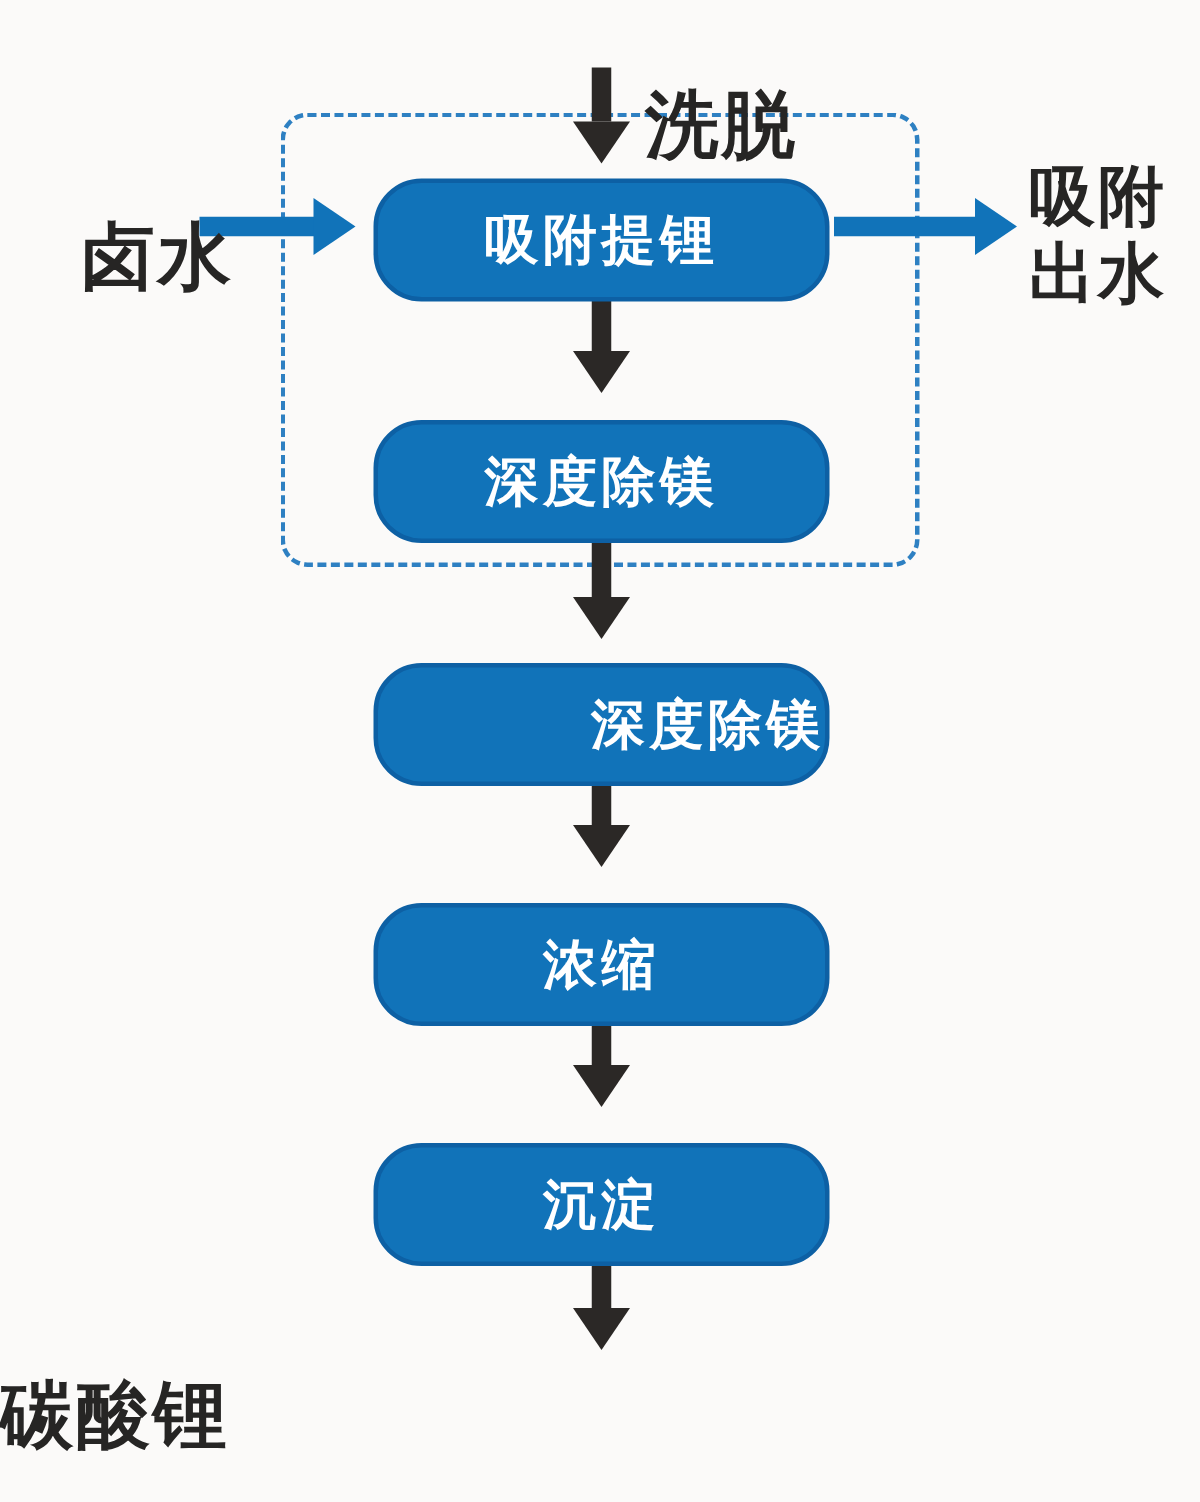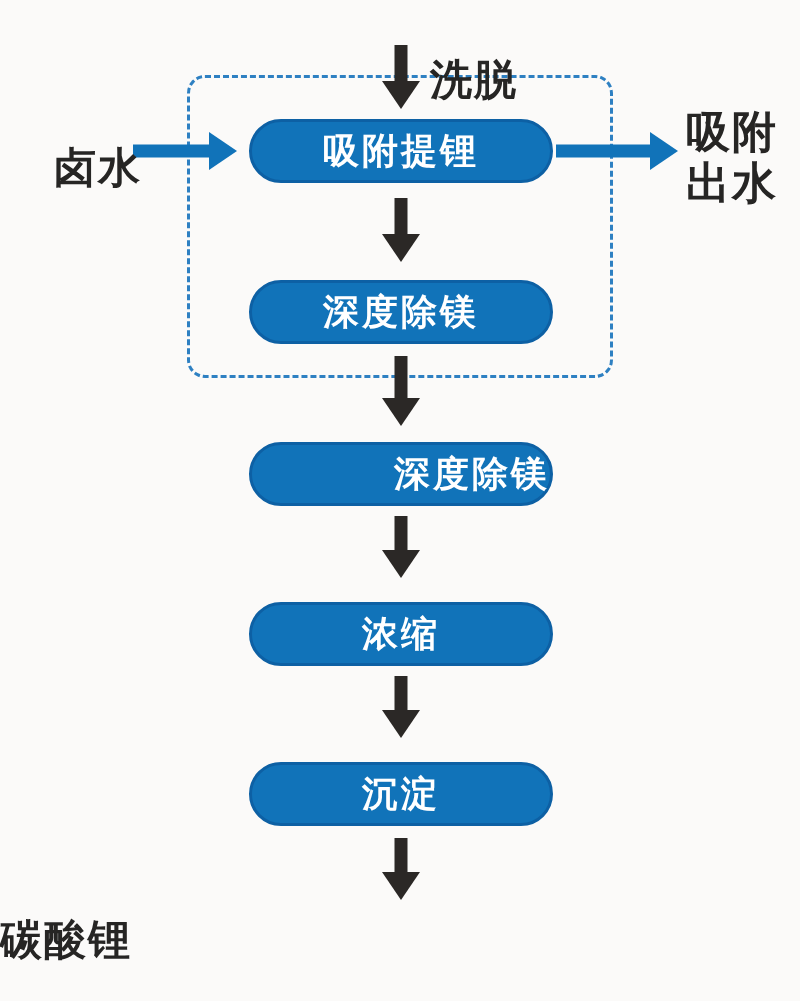--- a/index.html
+++ b/index.html
@@ -31,21 +31,21 @@
     width: 426px; height: 303px;
     border: 3px dashed var(--dashed-border);
     border-radius: 18px;
     z-index: 1;
   }
 
   
   .process-box {
     position: absolute;
     left: 249px;
-    width: 304px; height: 64px;
+    width: 304px; height: 82px;
     background: var(--box-fill);
     border: 3px solid var(--box-border);
     border-radius: 32px;
     display: flex;
     align-items: center;
     justify-content: center;
     color: var(--box-text);
     font-size: 36px;
     font-weight: bold;
     letter-spacing: 3px;
@@ -115,21 +115,21 @@
     border-bottom: 19px solid transparent;
     border-left: 28px solid var(--arrow-blue);
   }
   .ar-in  { left: 133px; top: 132px; width: 104px; }
   .ar-out { left: 556px; top: 132px; width: 122px; }
 
   
   .flow-label {
     position: absolute;
     color: var(--label-text);
-    font-size: 42px;
+    font-size: 49px;
     font-weight: bold;
     letter-spacing: 2px;
     line-height: 1.16;
     z-index: 4;
     white-space: pre-line;
   }
   .lbl-elution { left: 430px; top: 56px; }
   .lbl-brine   { left: 54px;  top: 144px; }
   .lbl-outflow { left: 686px; top: 106px; font-size: 44px; }
   .lbl-product { left: 0; right: 0; top: 916px; }

